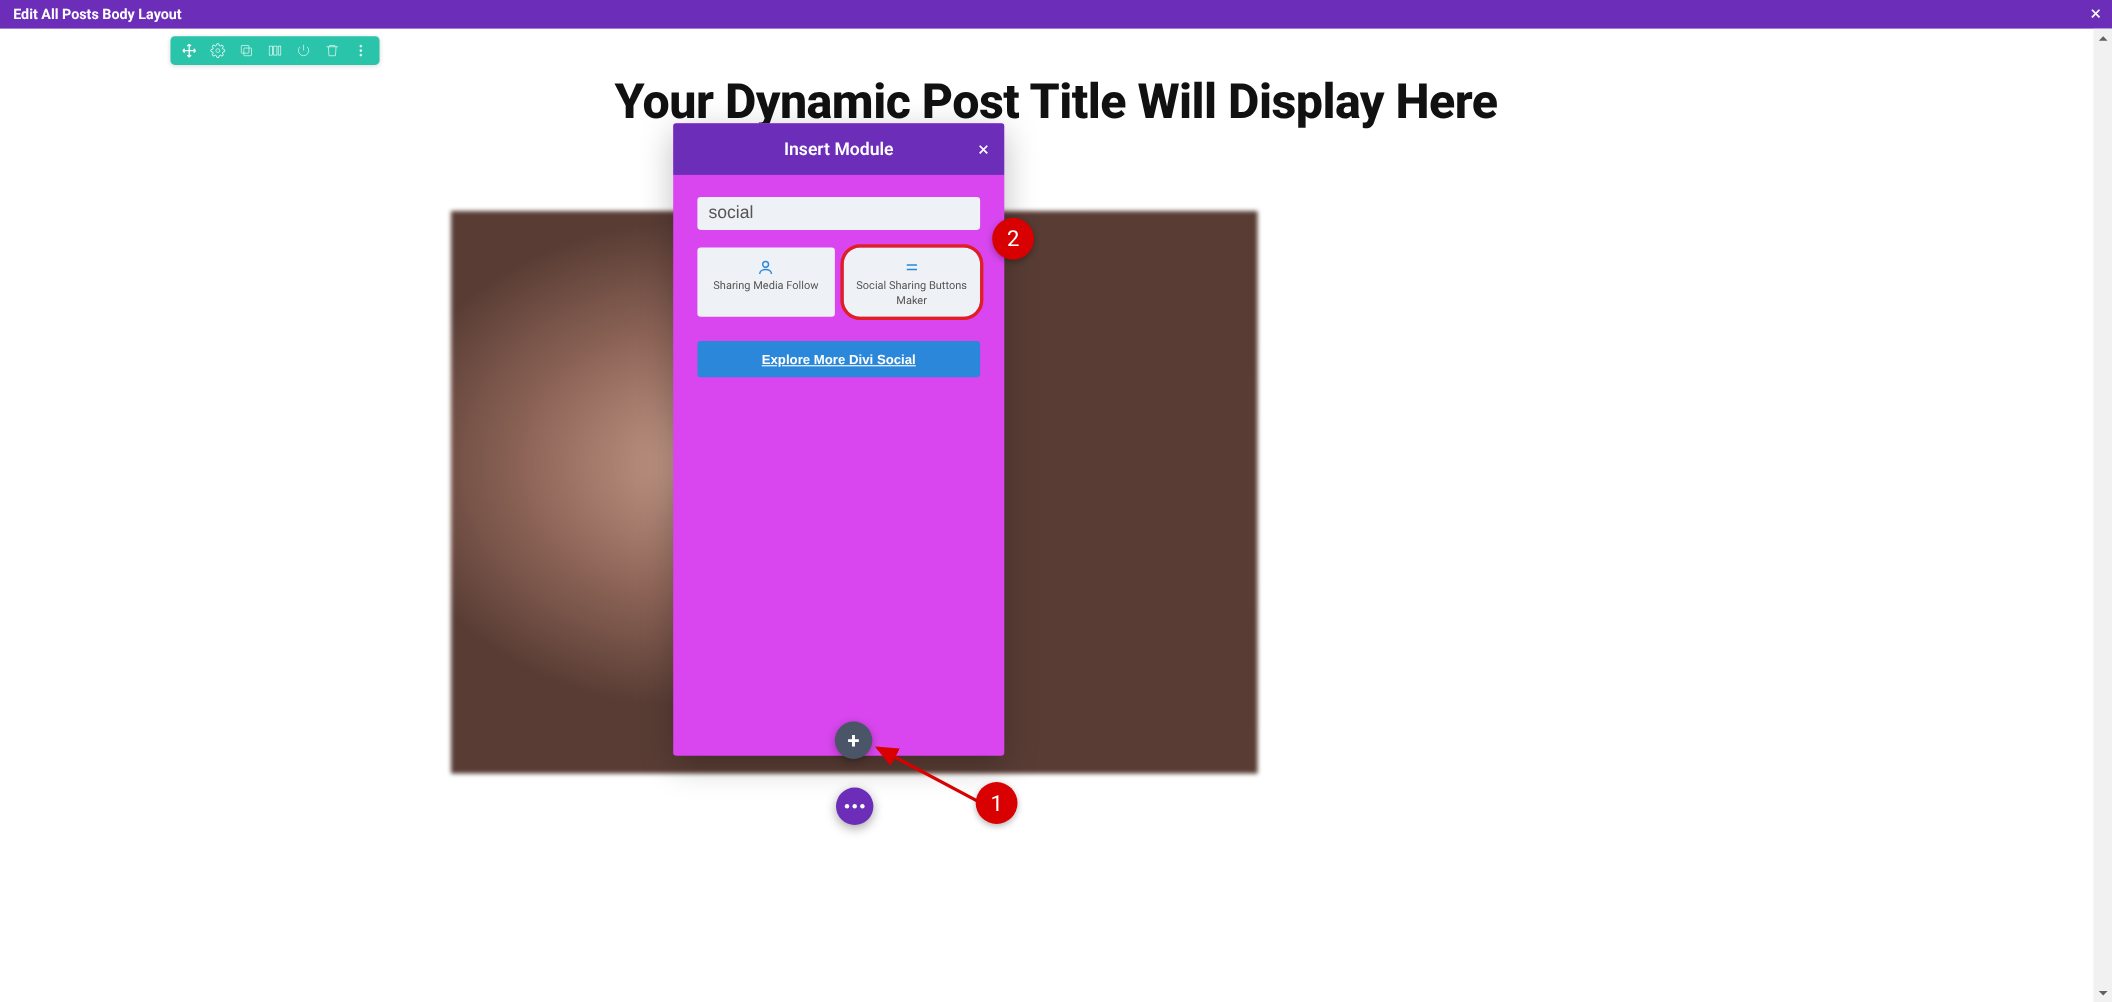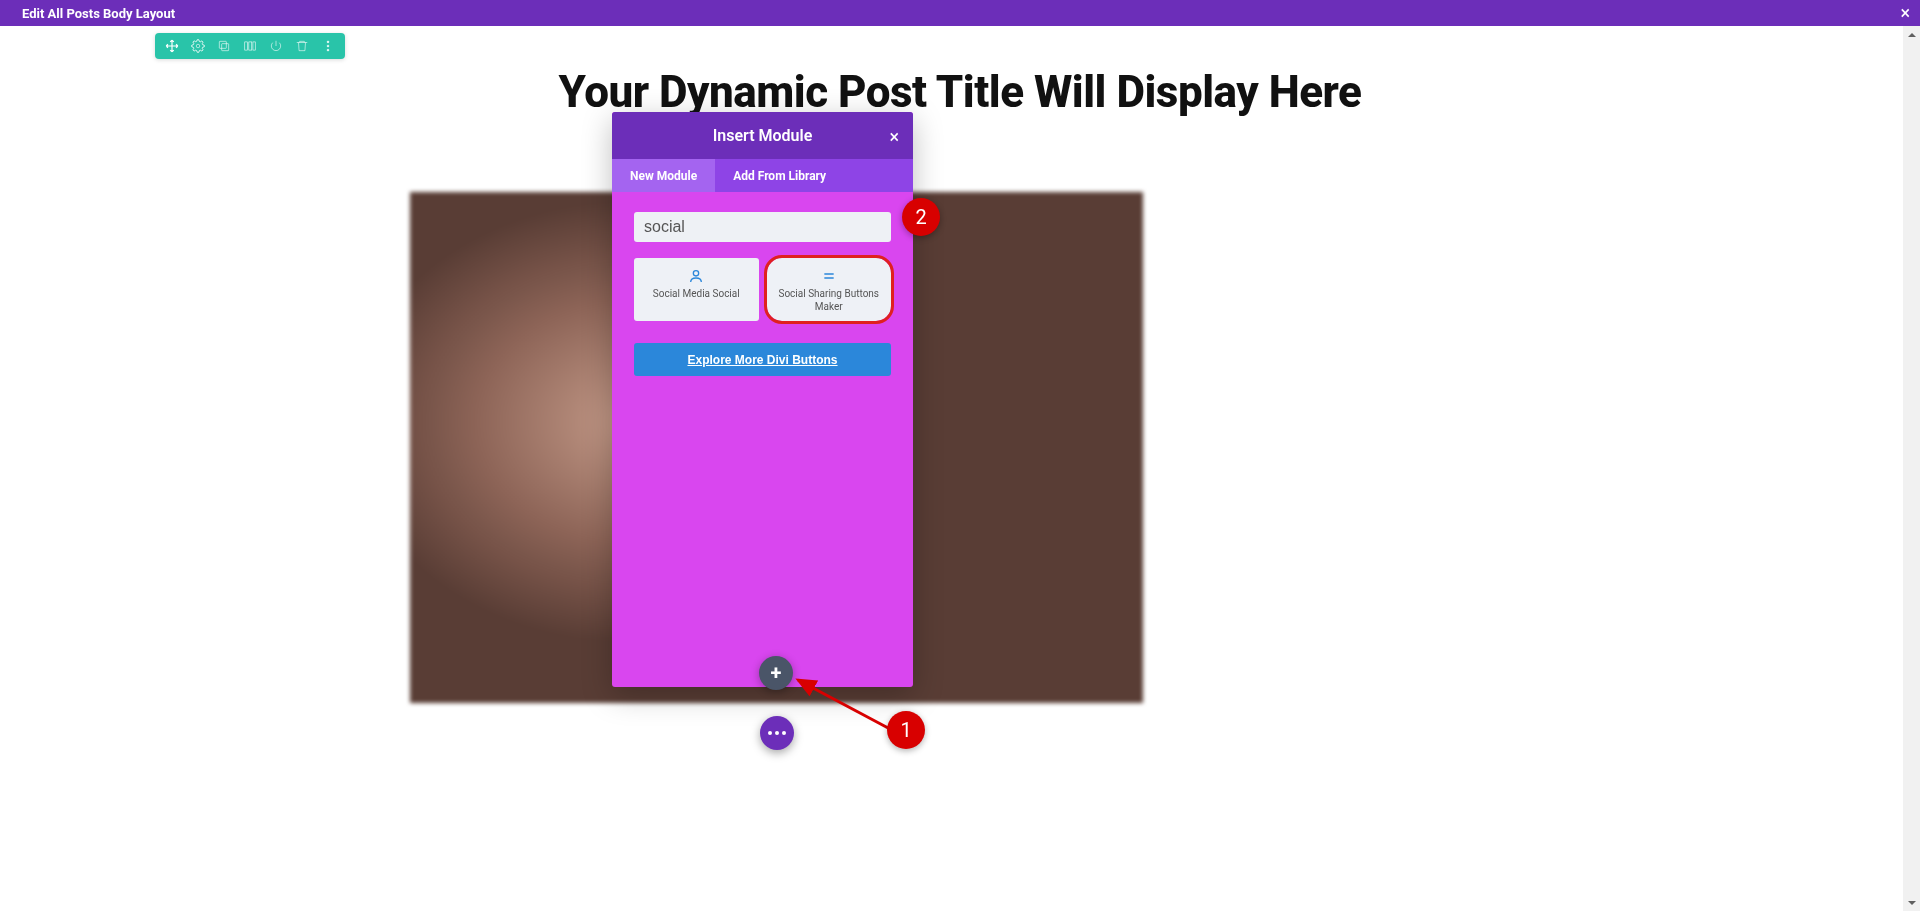--- a/index.html
+++ b/index.html
@@ -5,21 +5,21 @@
   * { box-sizing: border-box; margin: 0; padding: 0; }
   html, body { width: 100%; height: 100%; font-family: -apple-system, BlinkMacSystemFont, "Segoe UI", Roboto, Helvetica, Arial, sans-serif; background: #fff; overflow: hidden; }
 
   .top-bar {
     background: #6c2eb9;
     color: #fff;
     height: 26px;
     display: flex;
     align-items: center;
     justify-content: space-between;
-    padding: 0 10px 0 22px;
+    padding: 0 10px 0 12px;
     font-size: 13px;
     font-weight: 700;
   }
   .top-bar .close-x {
     font-size: 18px;
     line-height: 1;
     cursor: pointer;
     font-weight: 400;
   }
 
@@ -336,47 +336,42 @@
 
   <h1 class="page-title">Your Dynamic Post Title Will Display Here</h1>
 
   <div class="hero-img"></div>
 
   <div class="modal">
     <div class="modal-header">
       <span>Insert Module</span>
       <span class="mclose">×</span>
     </div>
-    <div class="modal-tabs">
-      <div class="tab active">New Module</div>
-      <div class="tab">Add From Library</div>
-      <div class="spacer"></div>
-    </div>
     <div class="modal-body">
       <input class="search-box" value="social" placeholder="Search modules" style="">
       <div class="module-grid">
         <div class="module-card">
           <span class="micon">
             <svg viewBox="0 0 24 24">
                 <circle cx="12" cy="8" r="4"></circle>
                 <path d="M4 21c0-4 4-6 8-6s8 2 8 6"></path>
               </svg>
           </span>
-          <span class="mlabel">Social Media Social</span>
+          <span class="mlabel">Sharing Media Follow</span>
         </div>
         <div class="module-card highlighted">
           <span class="micon">
             <svg viewBox="0 0 24 24">
                 <path d="M5 9h14M5 15h14"></path>
               </svg>
           </span>
           <span class="mlabel">Social Sharing Buttons Maker</span>
         </div>
       </div>
-      <button class="explore-btn">Explore More Divi Buttons</button>
+      <button class="explore-btn">Explore More Divi Social</button>
     </div>
   </div>
 
   <div class="add-module-btn">+</div>
 
   <div class="more-btn">
     <span class="dots">
         <span></span>
         <span></span>
         <span></span>

